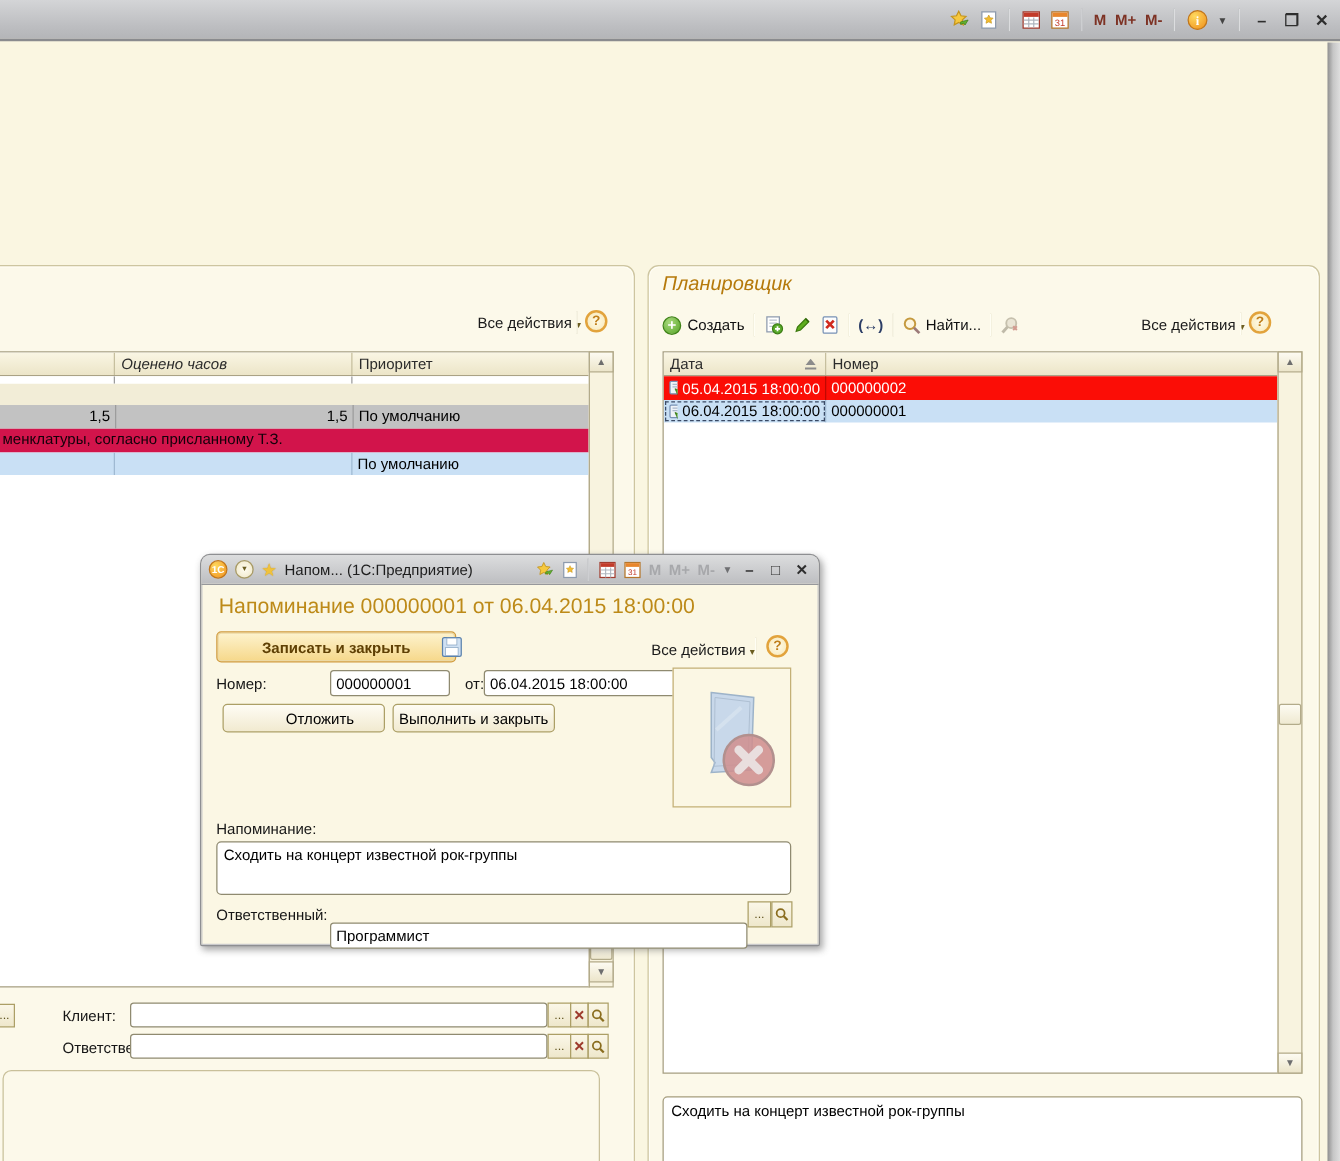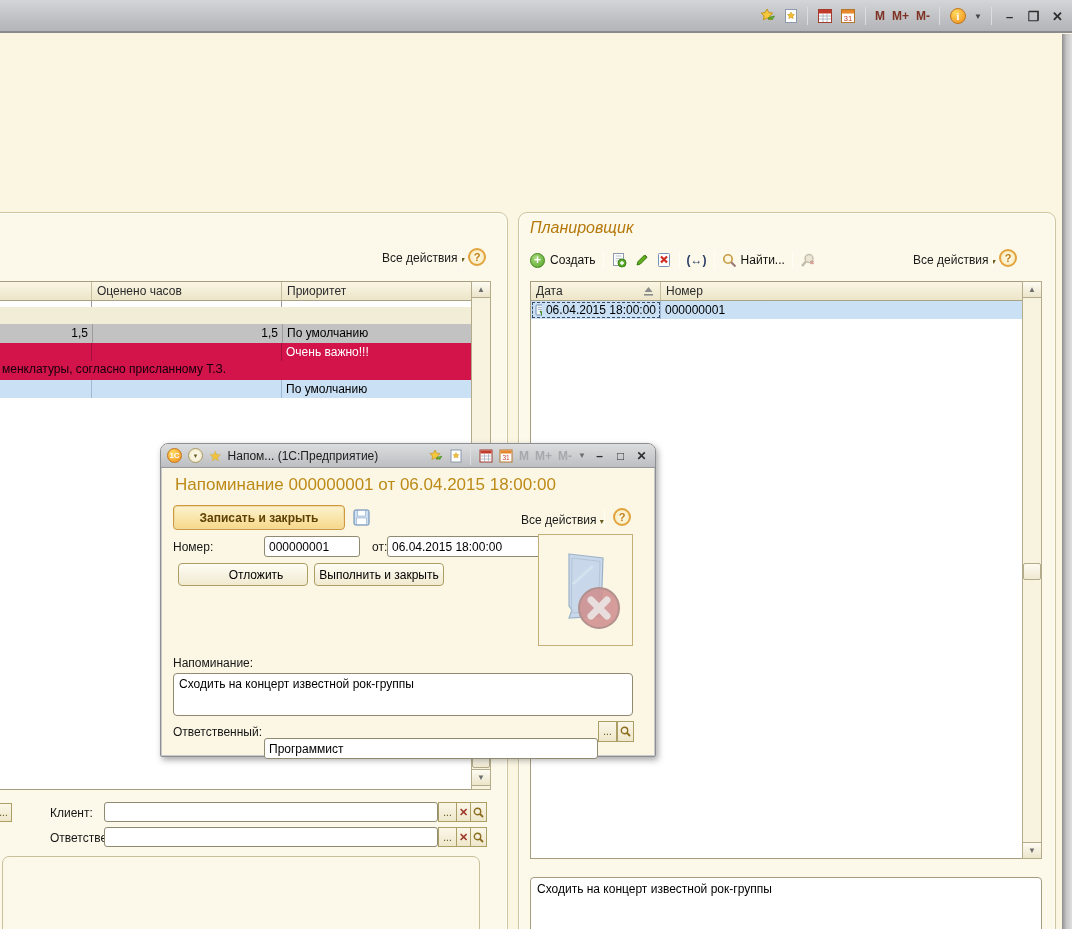--- a/index.html
+++ b/index.html
@@ -191,38 +191,33 @@
 
 <div class="abs alla" style="left:382px; top:251px; z-index:2;">
   <span>Все действия</span> <span class="dd-arrow">▾</span>
 </div>
 <div class="abs vsep" style="left:461px; top:249px; z-index:2;"></div>
 <div class="abs help-circle" style="left:468px; top:248px; z-index:2;">?</div>
 
 <div class="abs grid" style="left:0; top:281px; width:472px; height:509px; border-left:none; z-index:2;">
   <div class="gridhead">
     <div class="hcell" style="width:92px;"></div>
-    <div class="hcell" style="width:190px;">Оценено часов</div>
+    <div class="hcell" style="width:190px;font-style:italic;">Оценено часов</div>
     <div class="hcell" style="width:188px; border-right:none;">Приоритет</div>
   </div>
   <div class="grow" style="height:6px; background:#fff;">
     <div class="gcell" style="width:92px;"></div>
       <div class="gcell" style="width:190px;"></div>
       <div class="gcell" style="width:188px; border-right:none;"></div>
   </div>
   <div class="gdesc bg-cream" style="height:17px;"></div>
   <div class="grow bg-gray" style="height:19px;">
     <div class="gcell num" style="width:92px;">1,5</div>
     <div class="gcell num" style="width:190px;">1,5</div>
     <div class="gcell" style="width:188px; border-right:none;">По умолчанию</div>
-  </div>
-  <div class="grow bg-crim" style="height:18px;">
-    <div class="gcell" style="width:92px;"></div>
-    <div class="gcell" style="width:190px;"></div>
-    <div class="gcell white-text" style="width:188px; border-right:none;">Очень важно!!!</div>
   </div>
   <div class="gdesc bg-crim" style="height:19px; color:#14000a;">менклатуры, согласно присланному Т.З.</div>
   <div class="grow bg-blue" style="height:18px;">
     <div class="gcell" style="width:92px;"></div>
     <div class="gcell" style="width:190px;"></div>
     <div class="gcell" style="width:188px; border-right:none;">По умолчанию</div>
   </div>
 </div>
 
 <div class="abs sbar" style="left:471px; top:281px; width:20px; height:509px; z-index:2;"></div>
@@ -318,20 +313,31 @@
   <div class="gridhead">
     <div class="hcell" style="width:130px;">
       <span>Дата</span>
       <svg width="11" height="10" style="position:absolute; right:6px; top:5px;">
           <path d="M5.5 0l4 5h-8z" fill="#8b8b8b"></path>
           <rect x="1" y="7" width="9" height="1.6" fill="#8b8b8b"></rect>
         </svg>
     </div>
     <div class="hcell" style="width:361px; border-right:none;">Номер</div>
   </div>
+  <div class="grow bg-red" style="height:19px;">
+    <div class="gcell" style="width:130px; display:flex; align-items:center; gap:4px;">
+      <svg width="14" height="13">
+          <rect x="1" y="1" width="10" height="10" rx="1" fill="#eef3f8" stroke="#7791b5"></rect>
+          <path d="M3 3.5h6M3 5.5h6" stroke="#a9b8cc"></path>
+          <path d="M5 7l7 2.5-4.5 3z" fill="#49a01e" stroke="#2e6e0c" stroke-width=".6"></path>
+        </svg>
+      <span>05.04.2015 18:00:00</span>
+    </div>
+    <div class="gcell" style="width:361px; border-right:none;">000000002</div>
+  </div>
   <div class="grow bg-blue" style="height:18px;">
     <div class="gcell" style="width:130px; display:flex; align-items:center; gap:4px; outline:1px dashed #3a4a66; outline-offset:-2px;">
       <svg width="14" height="13">
           <rect x="1" y="1" width="10" height="10" rx="1" fill="#eef3f8" stroke="#7791b5"></rect>
           <path d="M3 3.5h6M3 5.5h6" stroke="#a9b8cc"></path>
           <path d="M5 7l7 2.5-4.5 3z" fill="#49a01e" stroke="#2e6e0c" stroke-width=".6"></path>
         </svg>
       <span>06.04.2015 18:00:00</span>
     </div>
     <div class="gcell" style="width:361px; border-right:none;">000000001</div>
@@ -385,21 +391,21 @@
     <span class="mbtn-dis">M+</span>
     <span class="mbtn-dis">M-</span>
     <span class="dd-arrow" style="color:#6e6f72;">▼</span>
     <span class="winbtn-sm">–</span>
     <span class="winbtn-sm">□</span>
     <span class="winbtn-sm">✕</span>
   </div>
 
   <div class="abs dlg-heading" style="left:14px; top:31px;">Напоминание 000000001 от 06.04.2015 18:00:00</div>
 
-  <div class="abs btn-default" style="left:12px; top:61px; width:172px; height:25px;">Записать и закрыть</div>
+  <div class="abs btn-default" style="left:12px; top:61px; width:192px; height:25px;">Записать и закрыть</div>
   <span class="abs" style="left:192px; top:65px;">
     <svg width="17" height="17">
         <rect x="1" y="1" width="15" height="15" rx="1.5" fill="#cfe0f2" stroke="#5b82ad"></rect>
         <rect x="4.5" y="1.5" width="8" height="5.5" fill="#fff" stroke="#8aa6c4" stroke-width=".6"></rect>
         <rect x="3.5" y="9" width="10" height="6.5" fill="#fff" stroke="#8aa6c4" stroke-width=".6"></rect>
       </svg>
   </span>
   <div class="abs alla" style="left:360px; top:69px;">
     <span>Все действия</span> <span class="dd-arrow">▾</span>
   </div>

